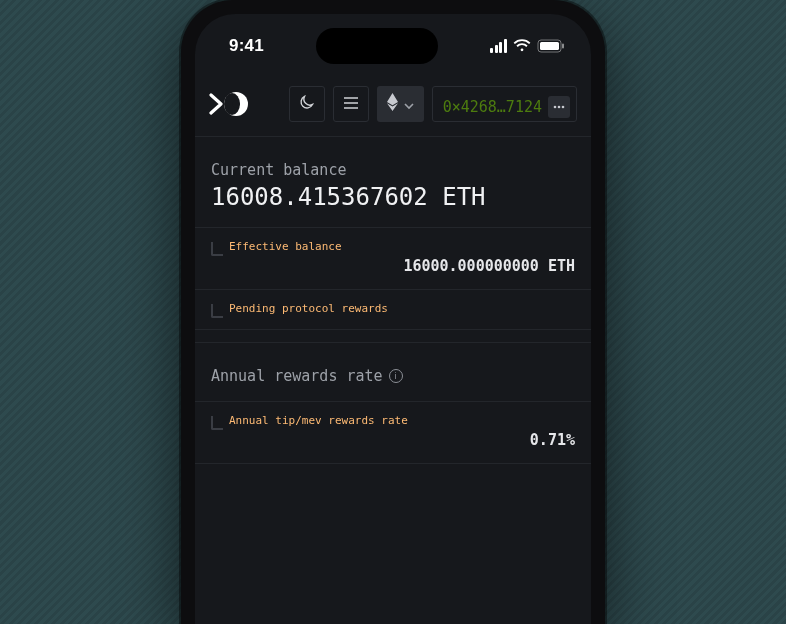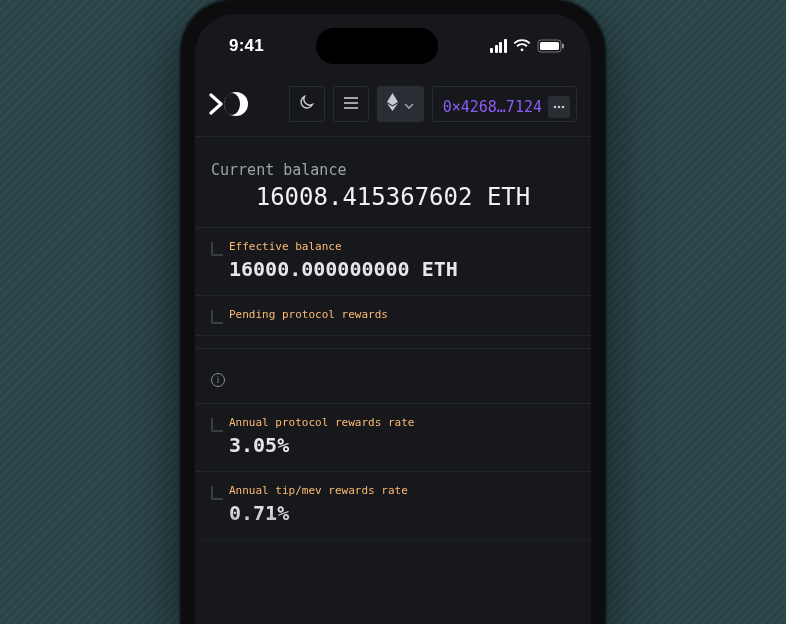--- a/index.html
+++ b/index.html
@@ -86,21 +86,21 @@
     gap: 6px;
     cursor: pointer;
   }
   .addr-btn {
     height: 36px;
     border: 1px solid #2a2d33;
     border-radius: 3px;
     display: flex; align-items: center;
     padding: 6px 6px 0 10px;
     gap: 6px;
-    color: #8b5cf6;
+    color: #4d7c0f;
     font-size: 15px;
     cursor: pointer;
   }
   .addr-more {
     width: 22px; height: 22px;
     background: #2a2d33;
     border-radius: 3px;
     display: flex; align-items: center; justify-content: center;
   }
   .content { padding: 0; }
@@ -112,21 +112,20 @@
   .sec-label {
     color: #9da1a8;
     font-size: 15px;
     display: flex; align-items: center; gap: 6px;
   }
   .sec-value {
     color: #f0f1f3;
     font-size: 24px;
     font-weight: 500;
     margin-top: 4px;
-    text-align: center;
   }
   .subrow {
     border-bottom: 1px solid #23262b;
     padding: 12px 16px 14px 16px;
     position: relative;
   }
   .subrow::before {
     content: '';
     position: absolute;
     left: 16px; top: 14px;
@@ -135,24 +134,25 @@
     border-bottom: 2px solid #3a3d44;
     border-bottom-left-radius: 2px;
   }
   .sub-label {
     color: #fdba74;
     font-size: 11px;
     margin-left: 18px;
   }
   .sub-value {
     color: #e6e7ea;
-    font-size: 20px;
+    font-size: 15px;
     font-weight: 600;
     margin-left: 18px;
     margin-top: 4px;
+    text-align: right;
   }
   .info-icon {
     width: 14px; height: 14px;
     border: 1.2px solid #8b8f96;
     border-radius: 50%;
     display: inline-flex; align-items: center; justify-content: center;
     font-size: 9px; color: #8b8f96;
     font-family: sans-serif;
   }
   .fade-overlay {
@@ -255,28 +255,25 @@
         <div class="sub-label">Effective balance</div>
         <div class="sub-value">16000.000000000 ETH</div>
       </div>
 
       <div class="subrow">
         <div class="sub-label">Pending protocol rewards</div>
       </div>
 
       <div class="section mt12">
         <div class="sec-label">
+          <span>Annual rewards rate</span>
           <span class="info-icon">i</span>
         </div>
       </div>
 
-      <div class="subrow">
-        <div class="sub-label">Annual protocol rewards rate</div>
-        <div class="sub-value">3.05%</div>
-      </div>
 
       <div class="subrow">
         <div class="sub-label">Annual tip/mev rewards rate</div>
         <div class="sub-value">0.71%</div>
       </div>
 
     </div>
 
     <div class="fade-overlay"></div>
   </div>

